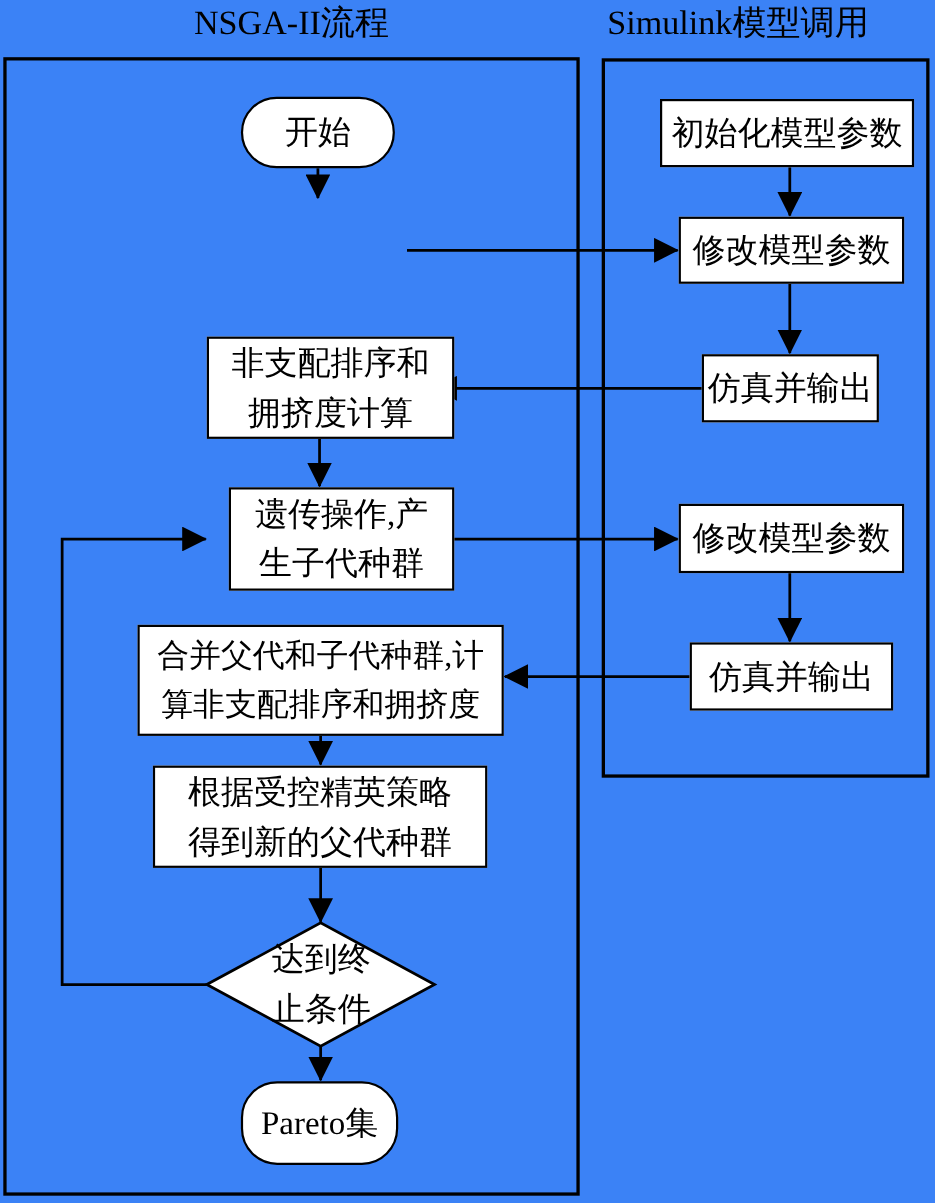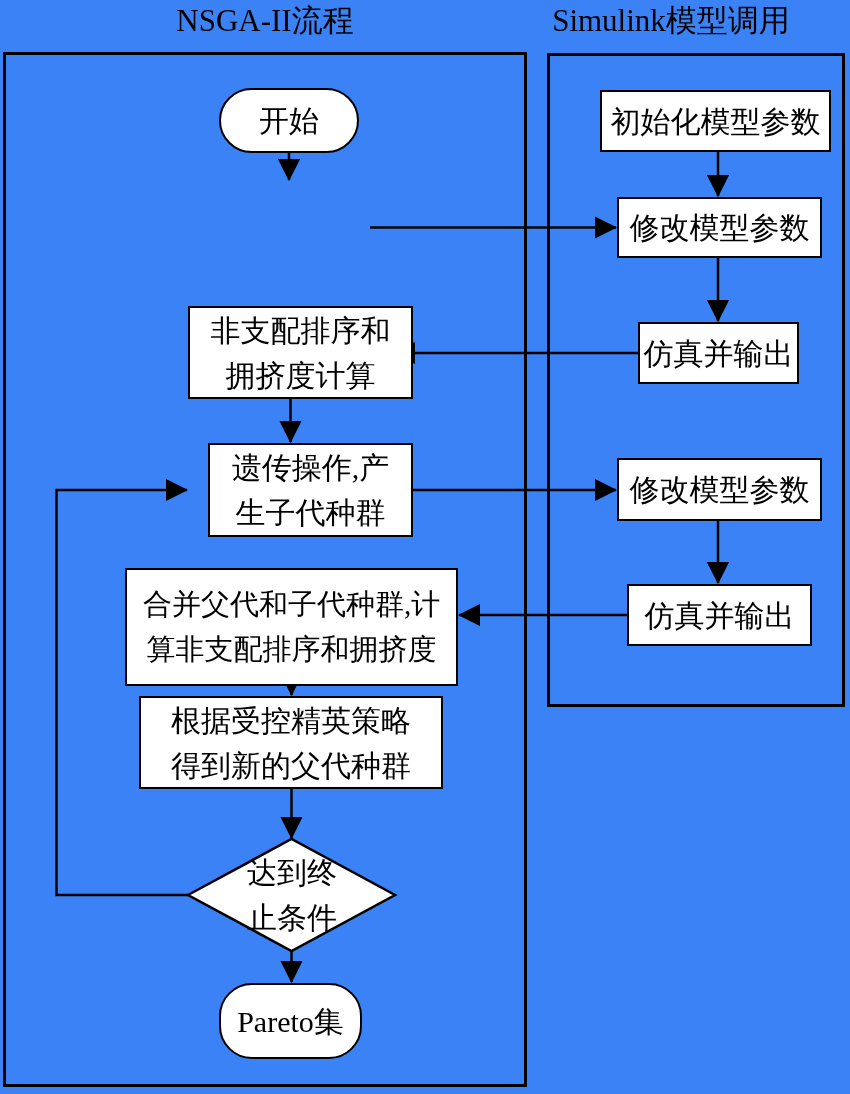--- a/index.html
+++ b/index.html
@@ -25,21 +25,21 @@
     background:#ffffff;
   }
   .node.box     { border:2.5px solid #000; }
   .node.stadium { border:2.5px solid #000; border-radius:33px; }
   .node.diamond-label { background:transparent; border:none; }
   
   .n-start   { left:219px; top:88px;  width:140px; height:65px; }
   .n-initpop { left:208px; top:181px; width:162px; height:93px; }
   .n-sort    { left:188px; top:306px; width:225px; height:93px; }
   .n-genetic { left:188px; top:443px; width:205px; height:94px;margin-left:20px; }
-  .n-merge   { left:125px; top:568px; width:333px; height:118px; font-size:29px; }
+  .n-merge   { left:125px; top:568px; width:333px; height:101px; font-size:29px; }
   .n-elite   { left:139px; top:696px; width:304px; height:93px; }
   .n-term    { left:192px; top:849px; width:200px; height:92px; }
   .n-pareto  { left:219px; top:983px; width:143px; height:76px; }
   .n-initpar { left:600px; top:90px;  width:231px; height:62px; }
   .n-mod1    { left:617px; top:197px; width:205px; height:61px; }
   .n-sim1    { left:638px; top:322px; width:161px; height:62px; }
   .n-mod2    { left:617px; top:458px; width:205px; height:63px; }
   .n-sim2    { left:627px; top:584px; width:185px; height:62px; }
 </style>
 </head>

